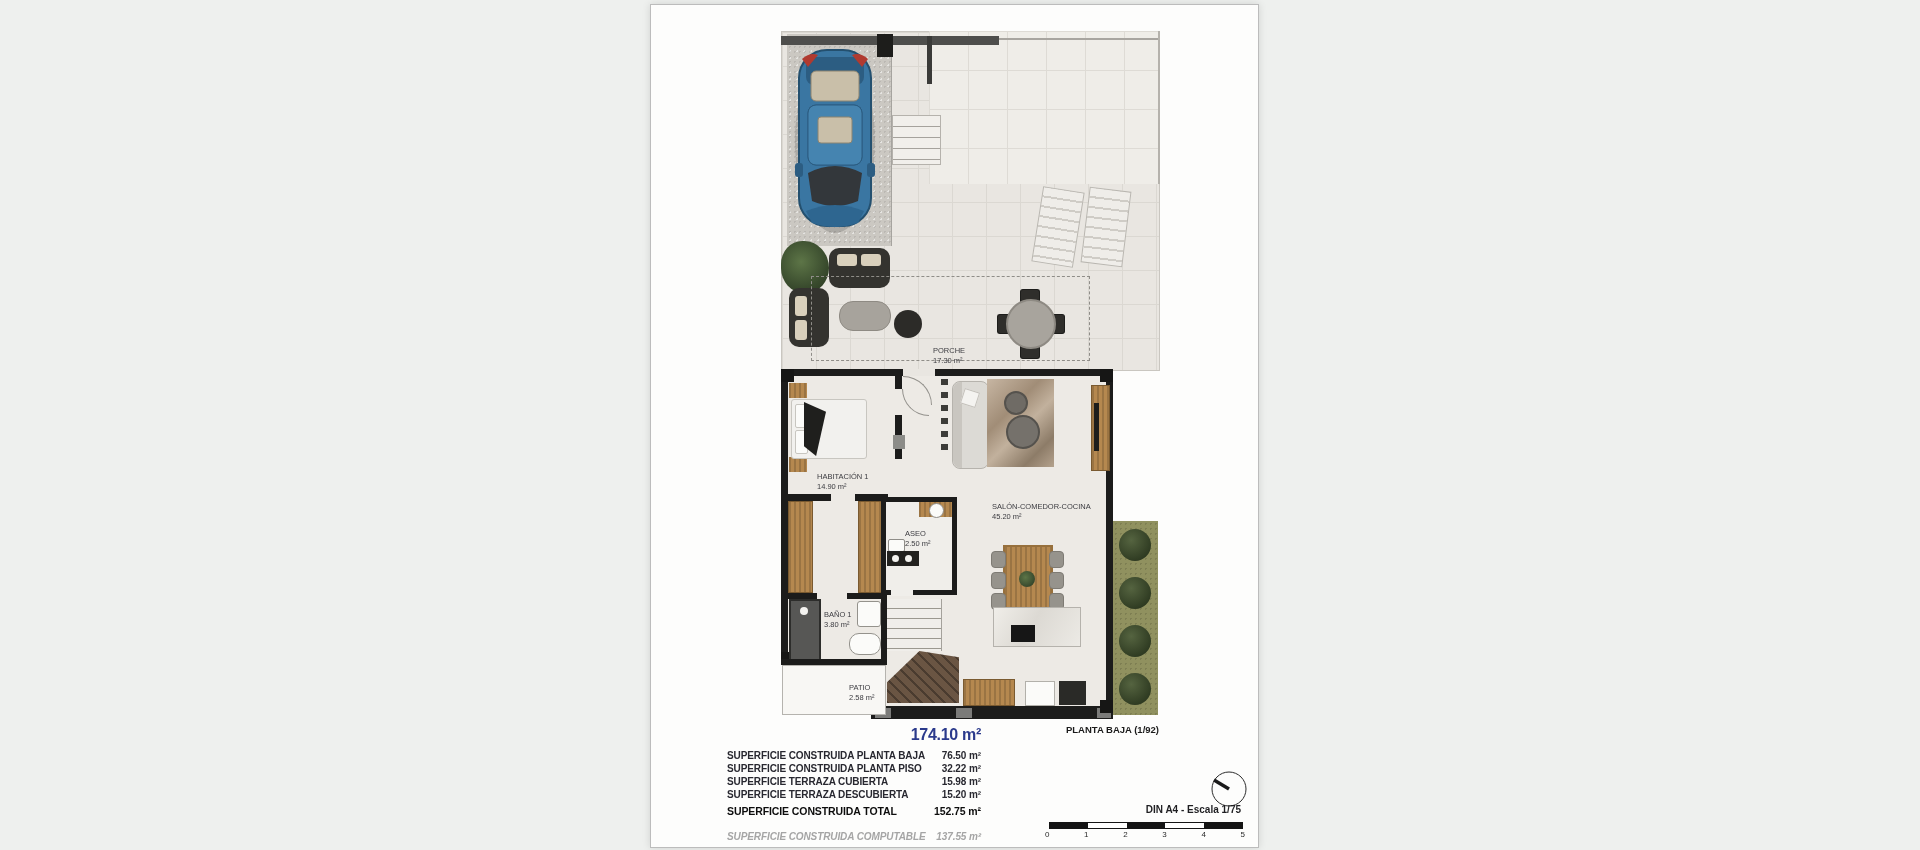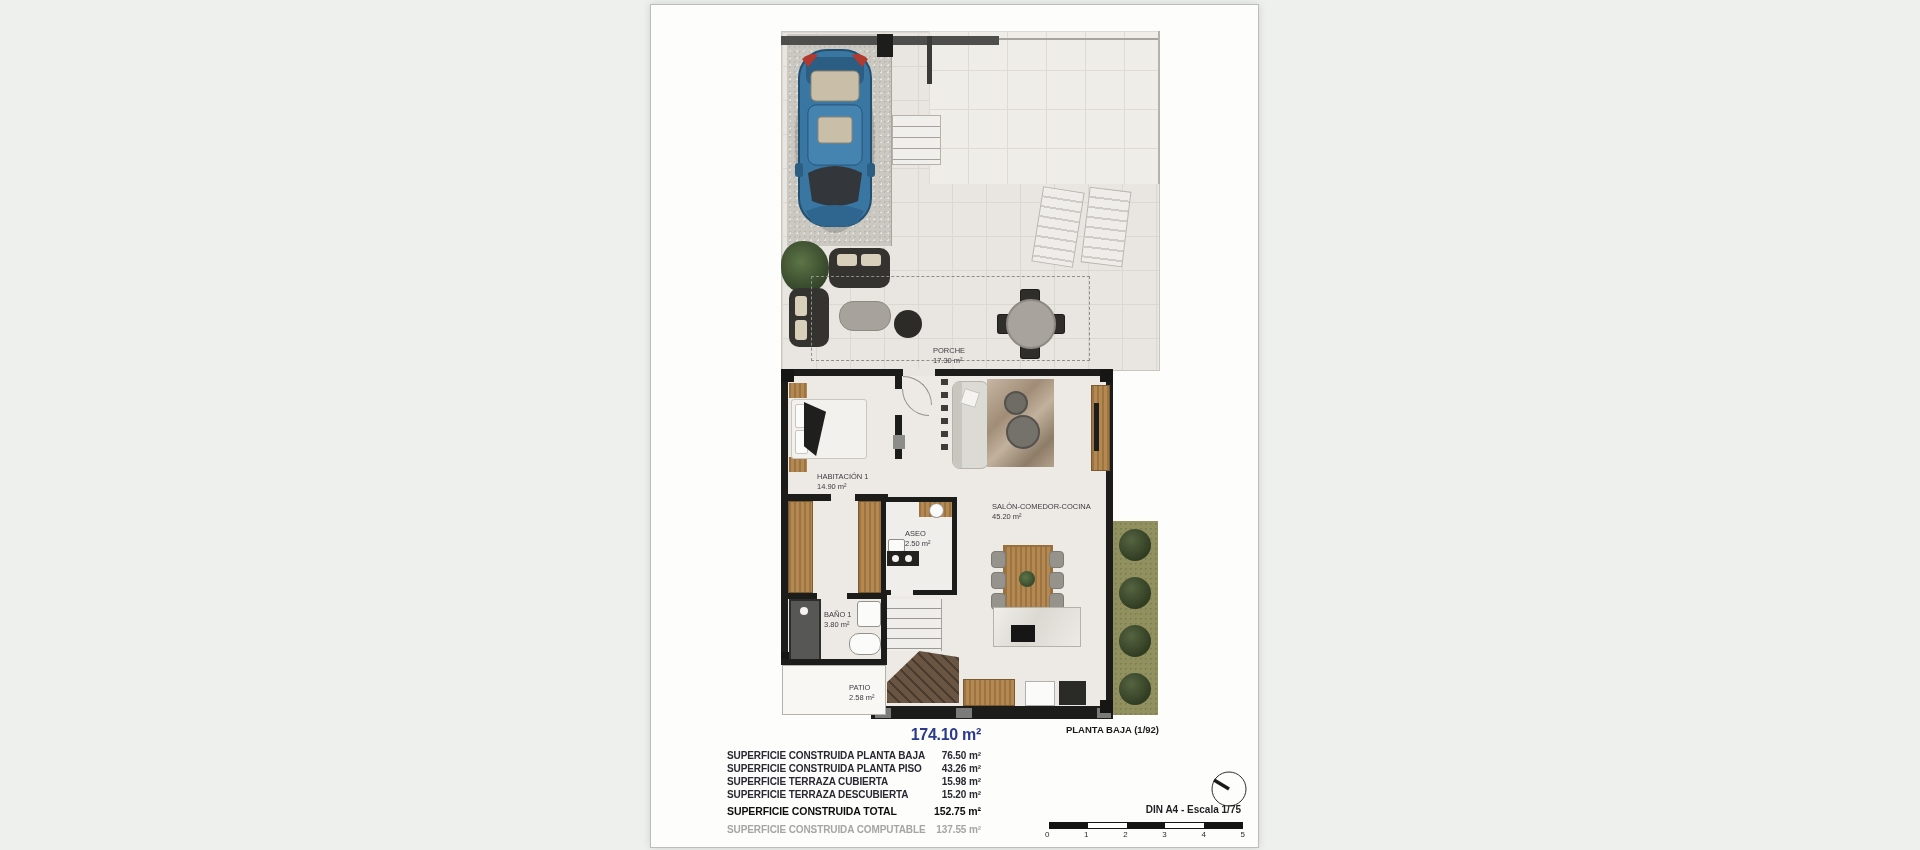--- a/index.html
+++ b/index.html
@@ -129,21 +129,21 @@
   .lab-salon{left:341px;top:497px;}
   .lab-aseo{left:254px;top:524px;}
   .lab-bano{left:173px;top:605px;}
   .lab-patio{left:167px;top:678px;margin-left:31px;}
   .plan-caption{left:392px;top:719px;width:116px;text-align:right;font-size:9.5px;font-weight:700;color:#1b1b1b;}
   
   .sum-title{left:240px;top:721px;width:90px;text-align:right;font-size:16px;font-weight:800;color:#2b3a8c;letter-spacing:-.3px;}
   .sum-rows{left:76px;top:744px;width:254px;}
   .srow{display:flex;justify-content:space-between;font-size:10px;font-weight:700;line-height:13px;color:#282830;letter-spacing:-.1px;}
   .srow.total{margin-top:4px;font-size:10.5px;color:#0d0d0d;font-weight:800;}
-  .srow.comp{margin-top:5px;color:#a5a5a5;}
+  .srow.comp{margin-top:12px;color:#a5a5a5;font-style:italic;}
   
   .compass{left:556px;top:762px;width:44px;height:44px;}
   .din-label{left:440px;top:799px;width:150px;text-align:right;font-size:10px;font-weight:700;color:#1f1f22;}
   .sbar{left:398px;top:817px;width:192px;height:5px;border:1.5px solid #141414;
     background:repeating-linear-gradient(90deg,#141414 0 38.4px,#ffffff 38.4px 76.8px);}
   .sticks{left:394px;top:825px;width:200px;display:flex;justify-content:space-between;font-size:8px;color:#2a2a2a;}
 </style>
 </head>
 <body>
 
@@ -311,21 +311,21 @@
 
   <div class="abs plan-caption">PLANTA BAJA (1/92)</div>
   <div class="abs sum-title">174.10 m²</div>
   <div class="abs sum-rows">
     <div class="srow">
       <span>SUPERFICIE CONSTRUIDA PLANTA BAJA</span>
       <span>76.50 m²</span>
     </div>
     <div class="srow">
       <span>SUPERFICIE CONSTRUIDA PLANTA PISO</span>
-      <span>43.26 m²</span>
+      <span>32.22 m²</span>
     </div>
     <div class="srow">
       <span>SUPERFICIE TERRAZA CUBIERTA</span>
       <span>15.98 m²</span>
     </div>
     <div class="srow">
       <span>SUPERFICIE TERRAZA DESCUBIERTA</span>
       <span>15.20 m²</span>
     </div>
     <div class="srow total">

